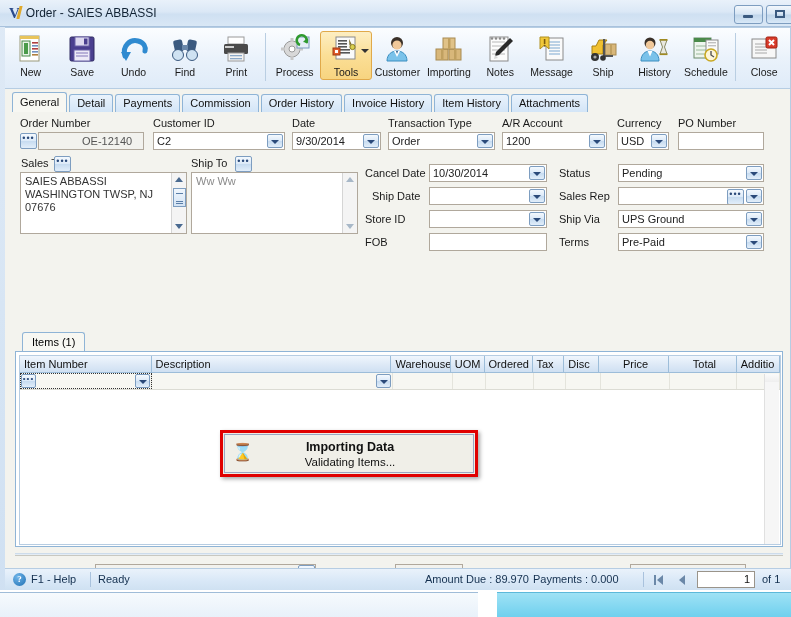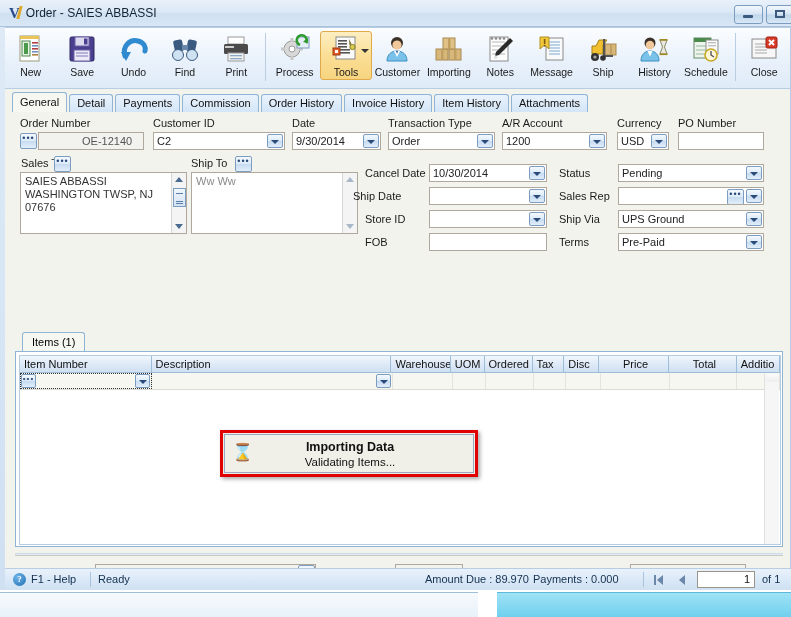--- a/index.html
+++ b/index.html
@@ -845,21 +845,21 @@
             <span class="sb-tri-dn" style="border-top-color:#a8b8c8;"></span>
           </div>
       </div>
 
       <span class="fld-label" style="left:360px; top:55px;">Cancel  Date</span>
       <div class="combo" style="left:424px; top:52px; width:118px;">
         <span>10/30/2014</span>
         <span class="arrow"></span>
       </div>
 
-      <span class="fld-label" style="left:348px; top:78px;">Ship Date</span>
+      <span class="fld-label" style="left:367px; top:78px;">Ship Date</span>
       <div class="combo" style="left:424px; top:75px; width:118px;">
         <span></span>
         <span class="arrow"></span>
       </div>
 
       <span class="fld-label" style="left:360px; top:101px;">Store ID</span>
       <div class="combo" style="left:424px; top:98px; width:118px;">
         <span></span>
         <span class="arrow"></span>
       </div>

